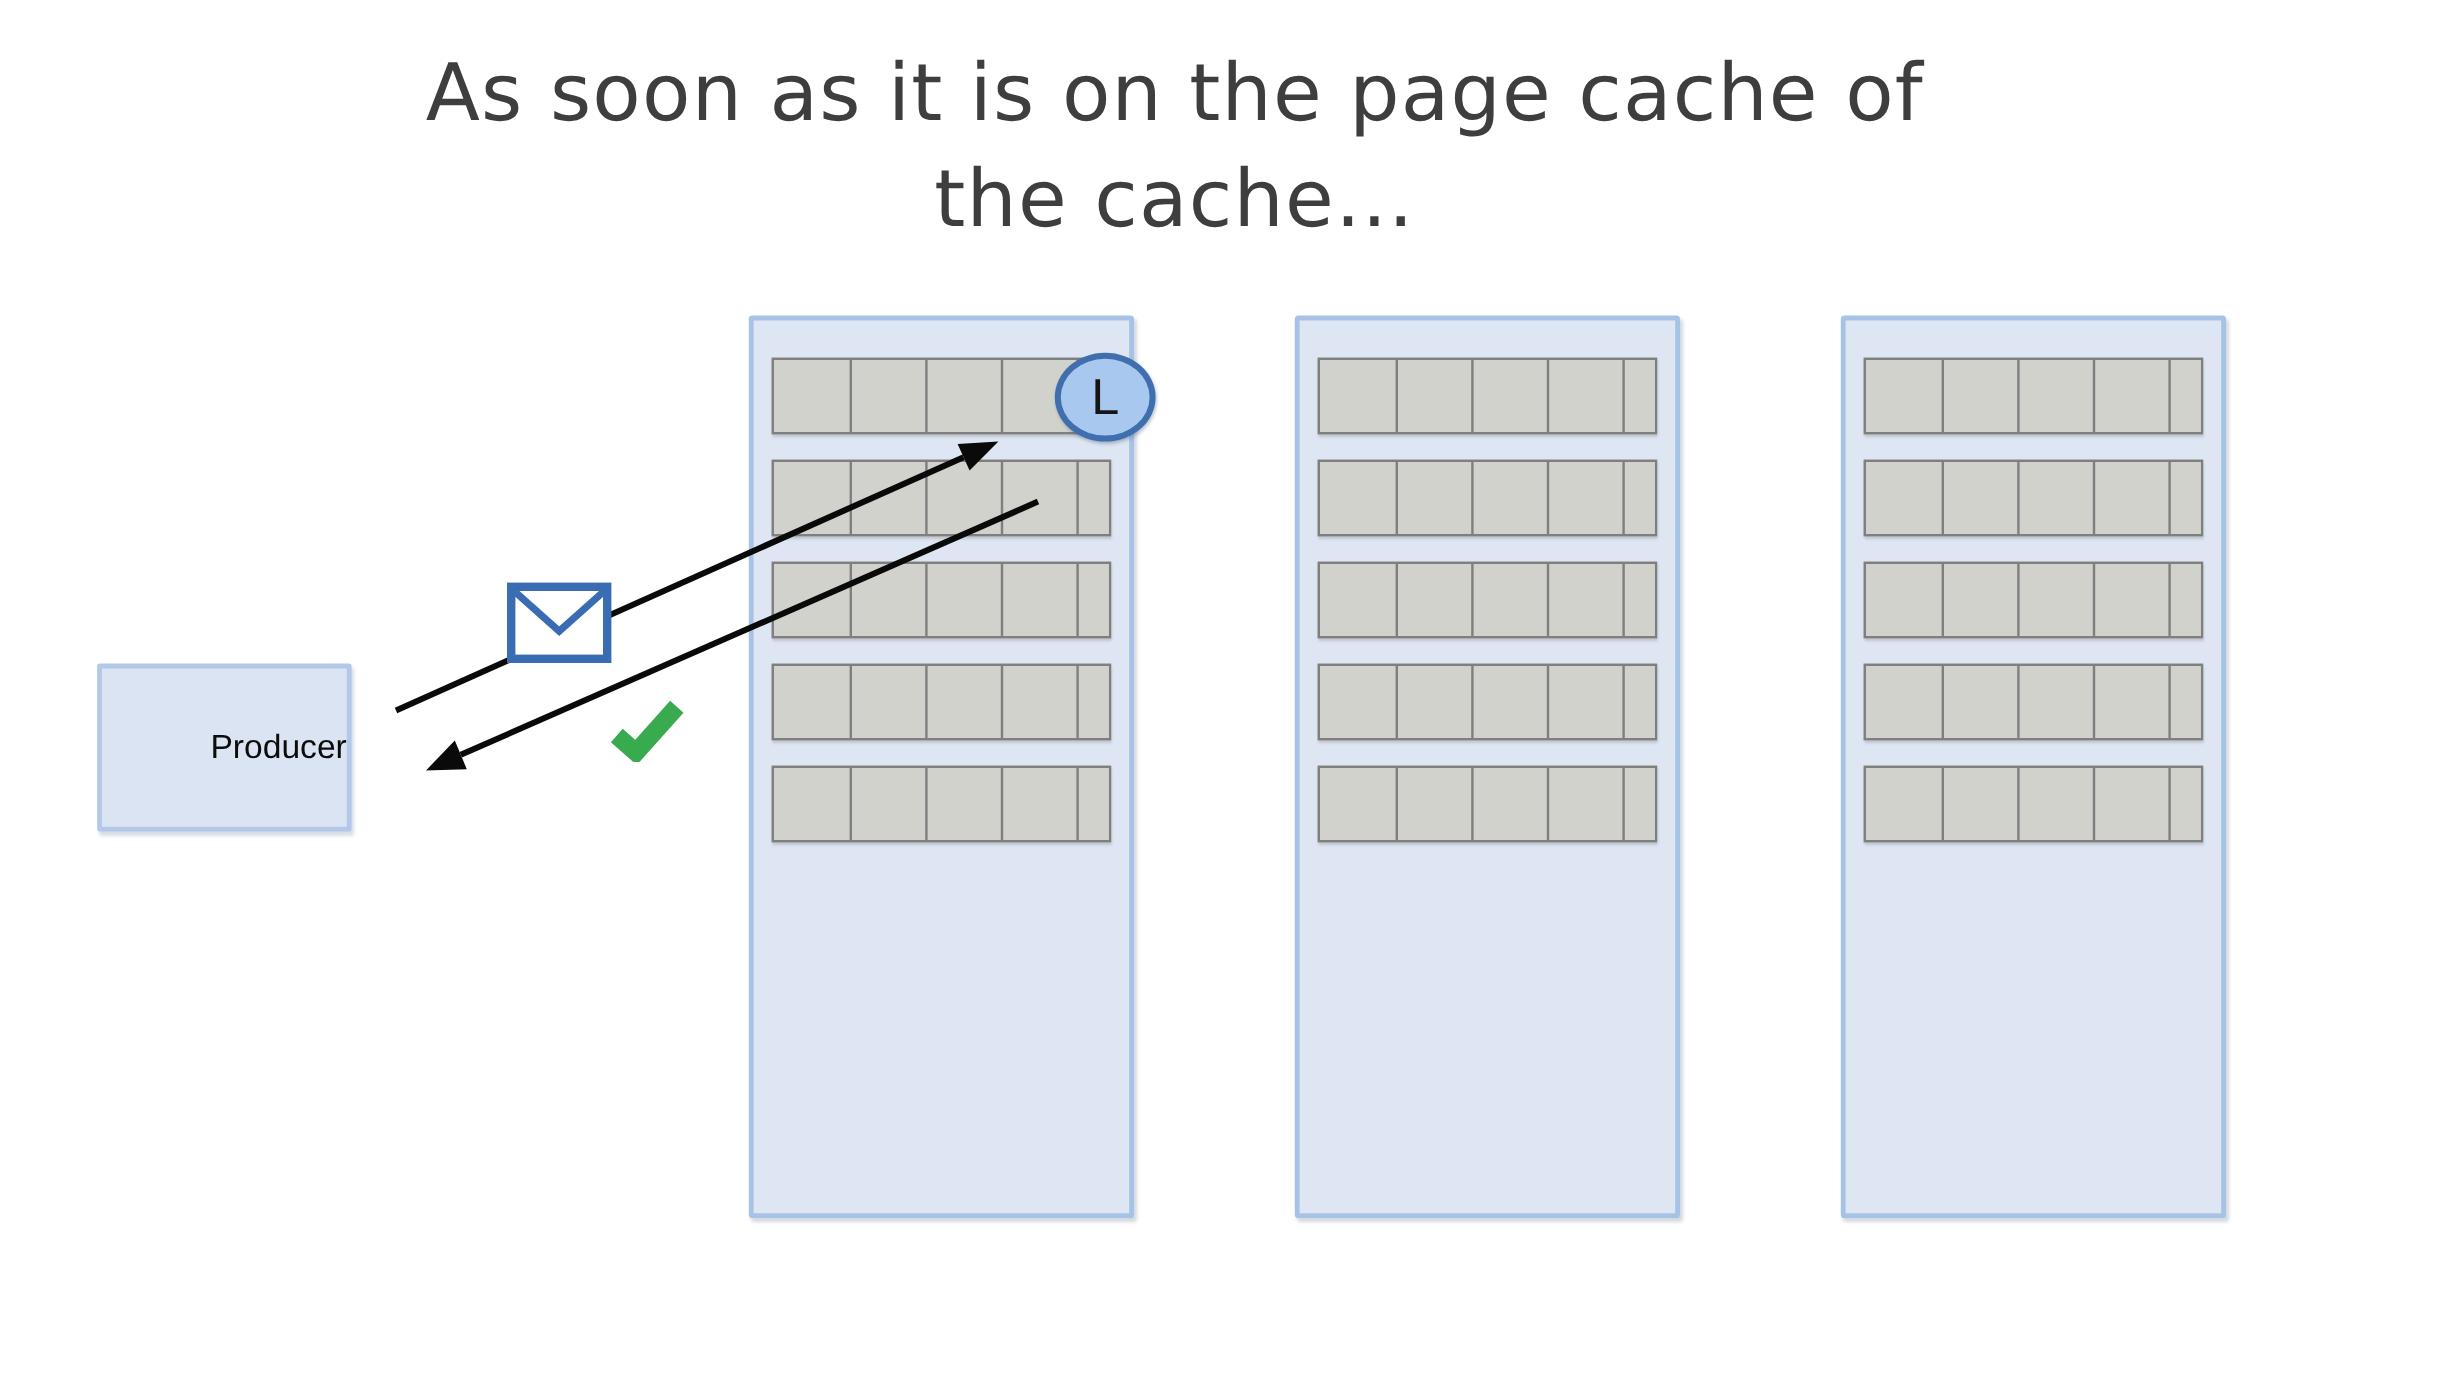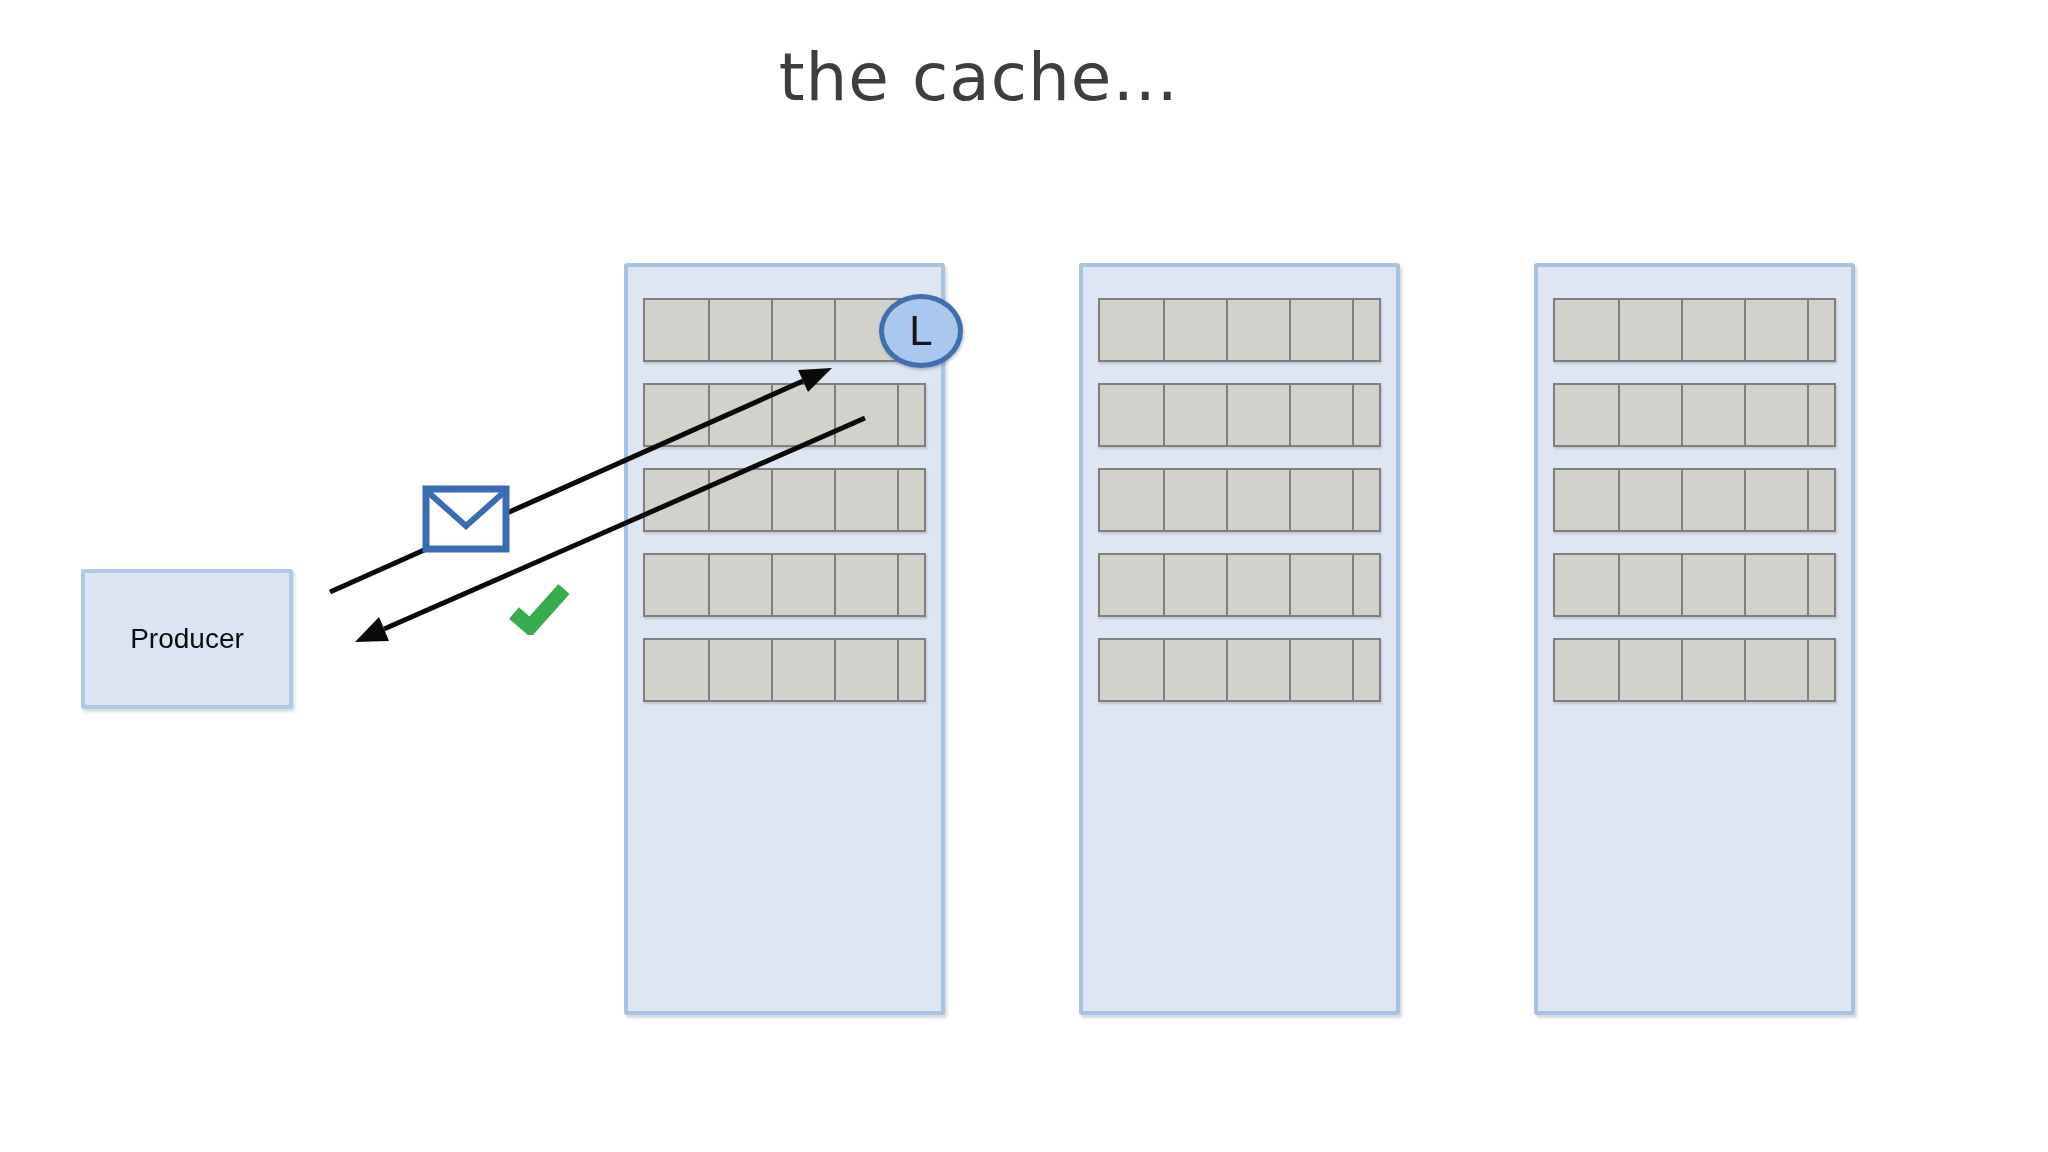--- a/index.html
+++ b/index.html
@@ -38,25 +38,25 @@
   .seg-row{
     box-sizing:border-box;width:283px;height:64px;margin:0 0 21px 0;
     border:2px solid var(--c-segment-border);
     background:var(--c-segment-fill);
     display:flex;overflow:hidden;
     box-shadow:1px 2px 2px rgba(100,100,100,0.25);
   }
   .seg-cell{box-sizing:border-box;height:100%;flex:0 0 auto;background:var(--c-segment-fill);}
   .seg-cell + .seg-cell{border-left:2px solid var(--c-segment-border);}
   .producer{
-    position:absolute;left:81px;top:569px;width:212px;height:140px;box-sizing:border-box;
+    position:absolute;left:81px;top:553px;width:212px;height:140px;box-sizing:border-box;
     background:var(--c-producer-fill);
     border:4px solid var(--c-producer-border);
     border-radius:2px;
-    display:flex;align-items:center;justify-content:center;
+    display:flex;align-items:center;justify-content:flex-end;
     font-size:28px;color:#0c0c0c;
     box-shadow:2px 3px 3px rgba(130,145,170,0.3);
   }
   .leader-badge{
     position:absolute;left:879px;top:294px;width:84px;height:74px;box-sizing:border-box;
     background:var(--c-leader-badge-fill);
     border:5px solid var(--c-leader-badge-border);
     border-radius:50%;
     display:flex;align-items:center;justify-content:center;
     font-size:42px;color:#151515;
@@ -67,20 +67,21 @@
   .overlay polygon{fill:var(--c-arrow);}
   .envelope-icon{position:absolute;left:422px;top:485px;}
   .check-icon{position:absolute;left:506px;top:583px;}
 </style>
 </head>
 <body>
 
 <div class="stage">
 
   <div class="title">
+    <div>As soon as it is on the page cache of</div>
     <div>the cache…</div>
   </div>
 
   <div class="producer">
     <span>Producer</span>
   </div>
 
   <div class="broker" style="left:624px">
     <div class="seg-grid">
         <div class="seg-row">

